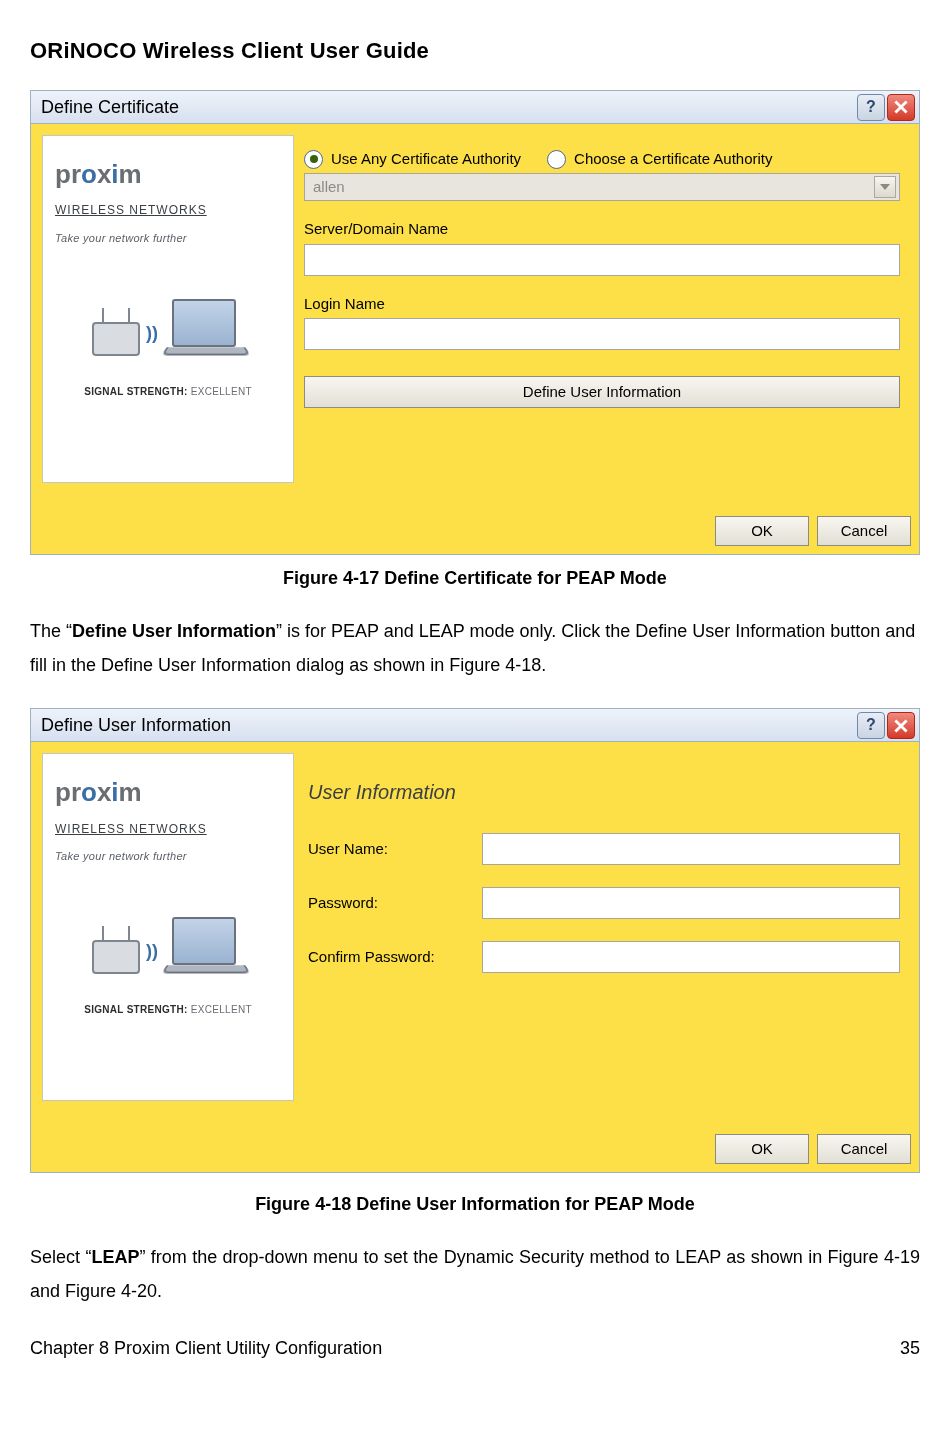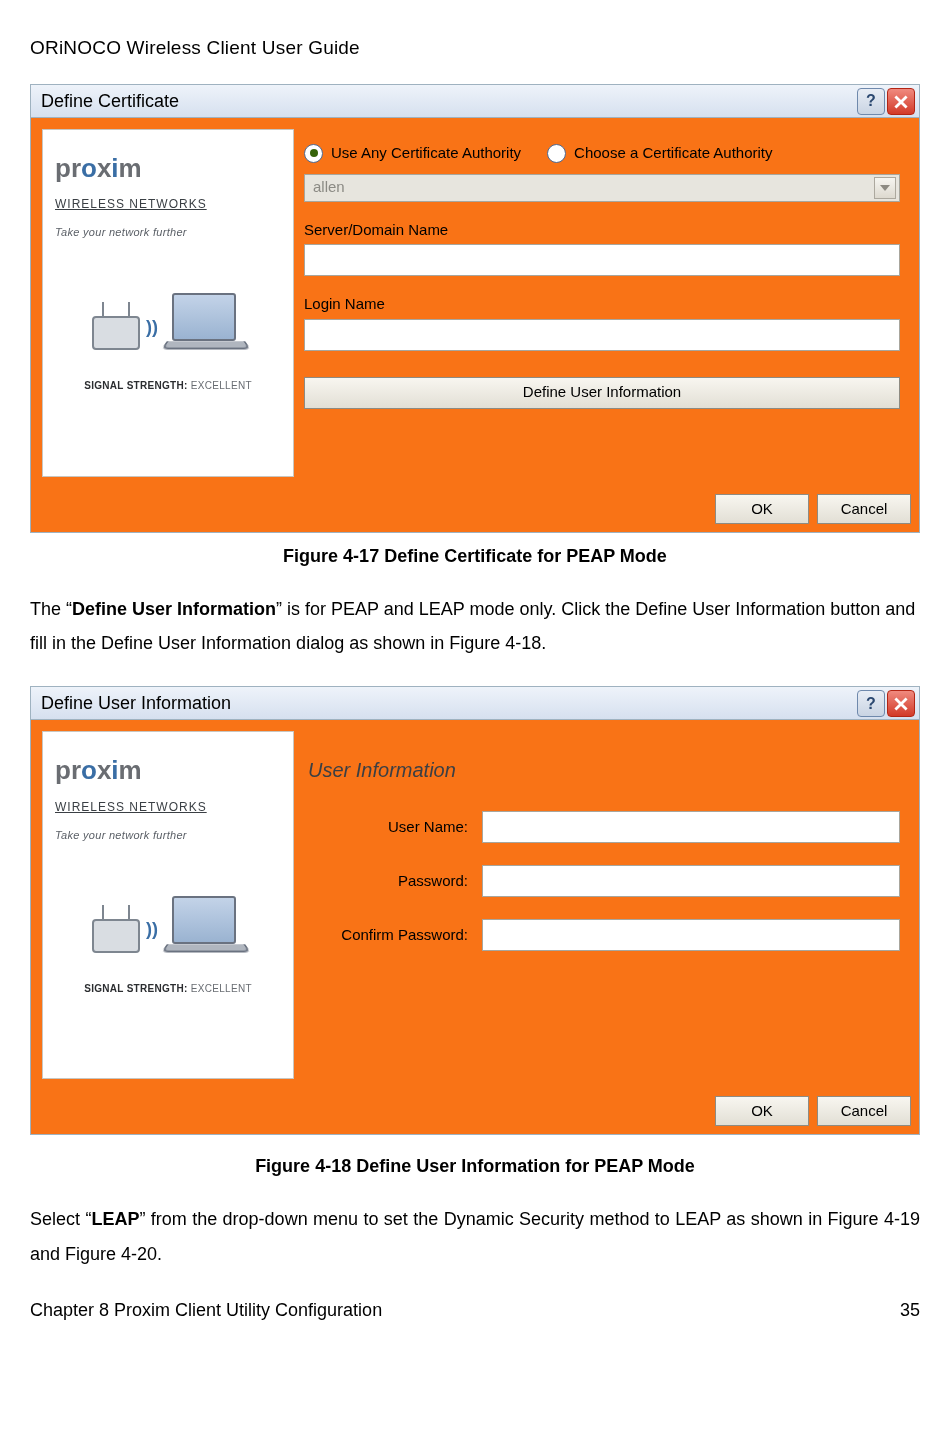--- a/index.html
+++ b/index.html
@@ -6,28 +6,28 @@
     font-family: Arial, Helvetica, sans-serif;
     font-size: 18px;
     margin: 0;
     padding: 30px 30px 20px 30px;
     color: #000;
     line-height: 1.9;
     width: 890px;
   }
   .page-header {
     font-family: "Trebuchet MS", "Segoe UI", sans-serif;
-    font-size: 19px;
-    font-weight: 400;
+    font-size: 22px;
+    font-weight: 700;
     letter-spacing: 0.2px;
     margin-bottom: 18px;
   }
   .dialog {
     border: 1px solid #9fb2c0;
-    background: #f97316;
+    background: #fde047;
     position: relative;
     font-family: "Tahoma", "Segoe UI", Arial, sans-serif;
     font-size: 15px;
   }
   .titlebar {
     background: linear-gradient(#eef3fa, #d6e0ef);
     border-bottom: 1px solid #9fb2c0;
     height: 32px;
     display: flex;
     align-items: center;
@@ -130,21 +130,21 @@
     font-size:10px; font-weight:bold; color:#2b2d30;
     margin-top:26px; letter-spacing:0.3px;
     padding-bottom:4px;
   }
   .sig-strength span.v { font-weight:normal; color:#686c72;}
   .form-area {
     flex: 1;
     padding: 10px 8px 6px 10px;
     display:flex; flex-direction:column;
   }
-  .radio-row { display:flex; align-items:center; gap:26px; margin-bottom:6px;}
+  .radio-row { display:flex; align-items:center; gap:26px; margin-bottom:0;}
   .radio-item { display:flex; align-items:center; gap:8px;}
   .radio-dot { width:17px;height:17px;border-radius:50%;background:#fff;border:1px solid #4d6a95;display:flex;align-items:center;justify-content:center;}
   .radio-dot.checked::after{content:"";width:8px;height:8px;border-radius:50%;background:#36630a;}
   .ca-select {
     height:26px;border:1px solid #a8a69d;background:#e7e5de;
     display:flex;align-items:center;justify-content:space-between;
     padding:0 3px 0 8px;color:#8b8a84;
   }
   .dropdown-btn {
     width:20px;height:20px;
@@ -164,36 +164,36 @@
     margin-top:26px;
   }
   .button-bar {
     display:flex;justify-content:flex-end;gap:8px;
     padding:6px 8px 8px 0;
   }
   .std-btn {
     width:92px;height:28px;
     border:1px solid #8e8b82;
     background:linear-gradient(#f8f6f0,#e2dfd5);
-    display:flex;align-items:center;justify-content:center;
+    display:flex;align-items:center;justify-content:center;margin-top:16px;
   }
   .caption {
     font-weight:bold;
     font-size:18px;
     margin: 10px 0 22px 0;
     line-height:1.5;
     text-align:center;
   }
   p.body-text { margin: 8px 0 26px 0; }
   .form-area2 {
     flex:1; padding: 20px 8px 6px 14px;
   }
   .u-info-hdr { font-style:italic; font-size:20px; color:#3b3f44;}
   .form-row2 { display:flex; align-items:center; gap:14px; margin-top:22px; justify-content:flex-end;}
-  .form-row2 label { text-align:right; width:160px;}
+  .form-row2 label { width:160px;}
   .form-row2 .text-input { flex:1;}
   .footer {
     font-size: 18px;
     display:flex; justify-content:space-between;
     margin-top: 22px;
   }
 </style>
 </head>
 <body>
 

